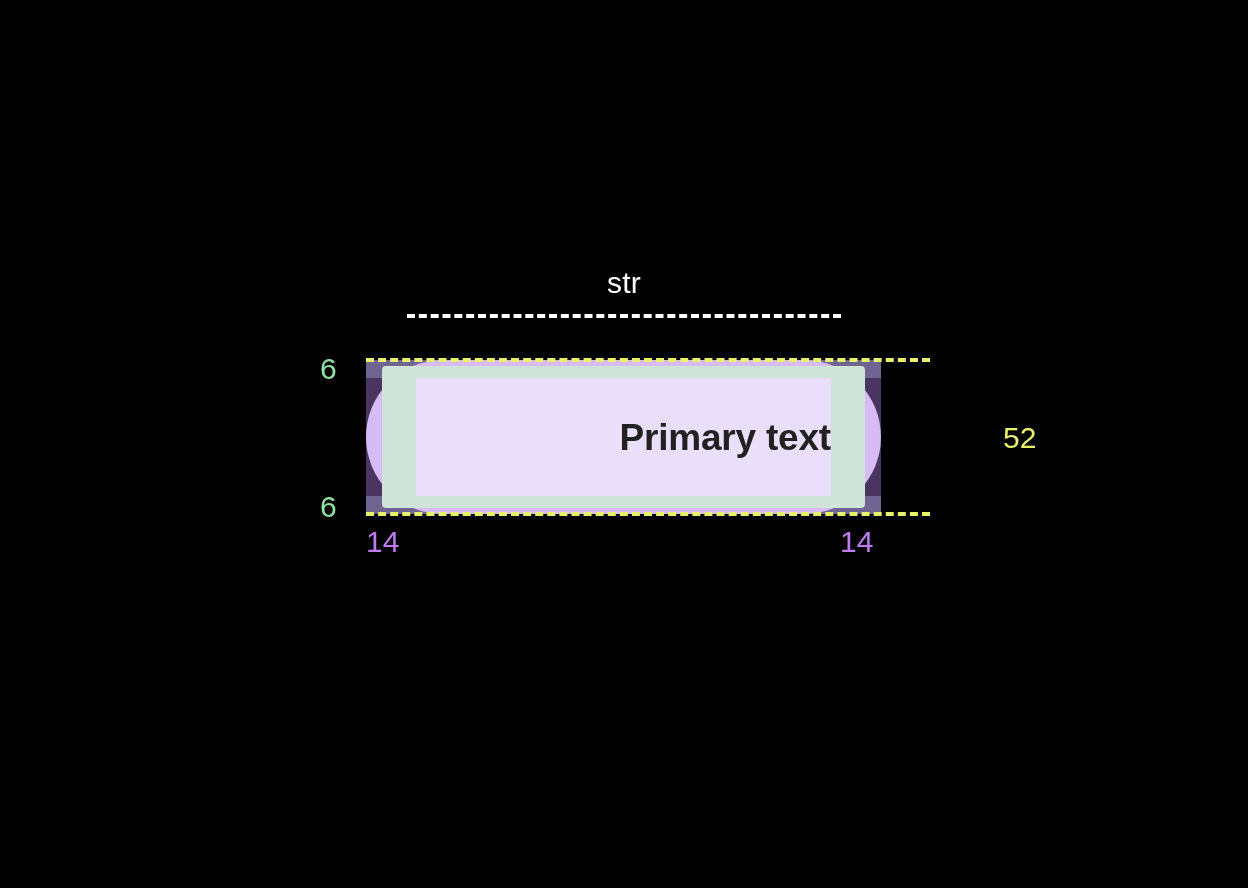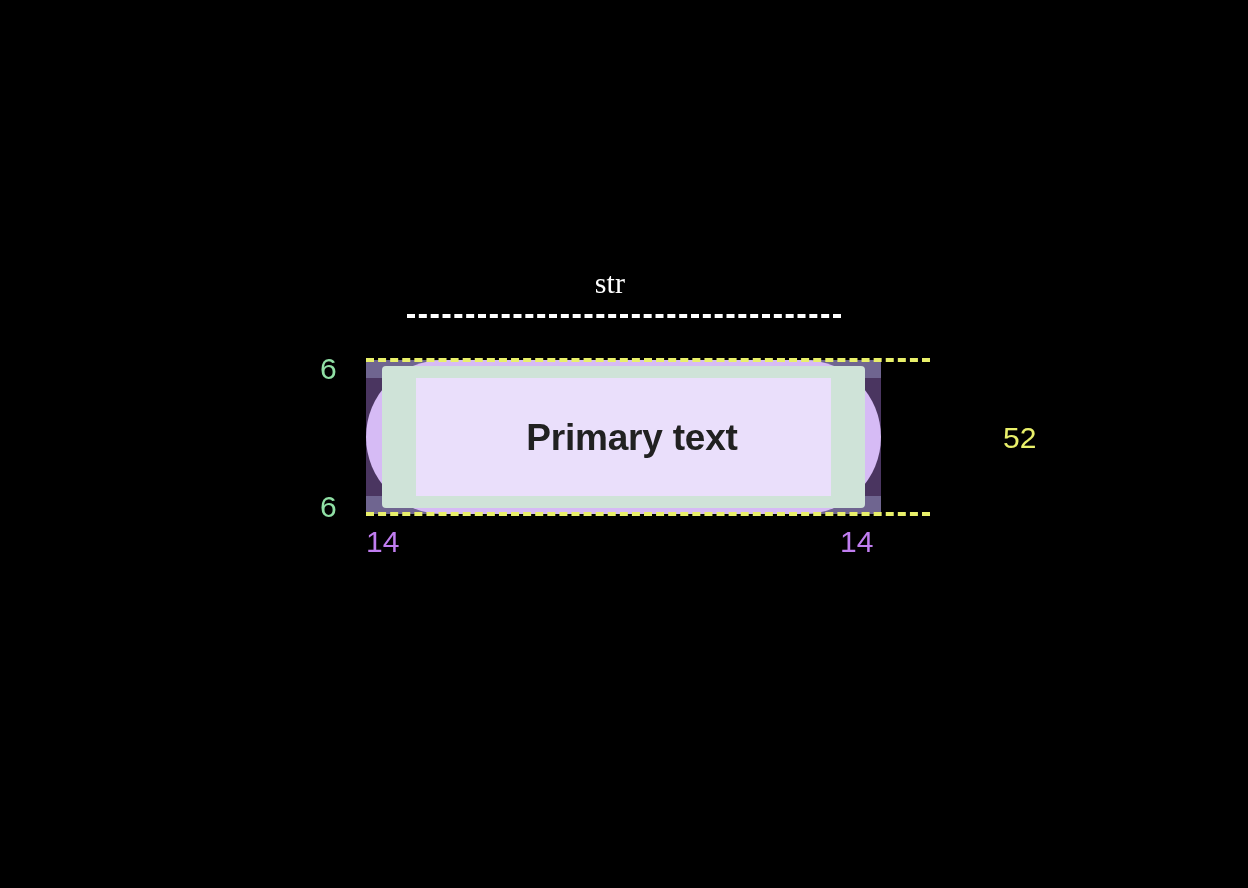--- a/index.html
+++ b/index.html
@@ -19,30 +19,29 @@
   
   #stage {
     position: absolute;
     inset: 0;
     background: #000000;
   }
 
   
   .str-label {
     position: absolute;
-    left: 393px;
+    left: 407px;
     top: 266px;
     width: 434px;
     text-align: center;
     color: #ffffff;
     font-size: 30px;
     line-height: 34px;
     letter-spacing: 0.2px;
     white-space: nowrap;
-    font-family: Liberation Serif, serif;
   }
   .str-rule {
     position: absolute;
     left: 407px;
     top: 314px;
     width: 434px;
     height: 0;
     border-top: 4px dashed #ffffff;
   }
 
@@ -94,21 +93,21 @@
   
   .layer-text-area {
     position: absolute;
     left: 50px;
     right: 50px;
     top: 18px;
     bottom: 18px;
     background: #eadffb;
     display: flex;
     align-items: center;
-    justify-content: center;
+    justify-content: flex-end;
     padding-left: 17px;
   }
   .primary-text {
     color: #212121;
     font-size: 37px;
     font-weight: bold;
     line-height: 1;
     letter-spacing: -0.2px;
     white-space: nowrap;
   }

